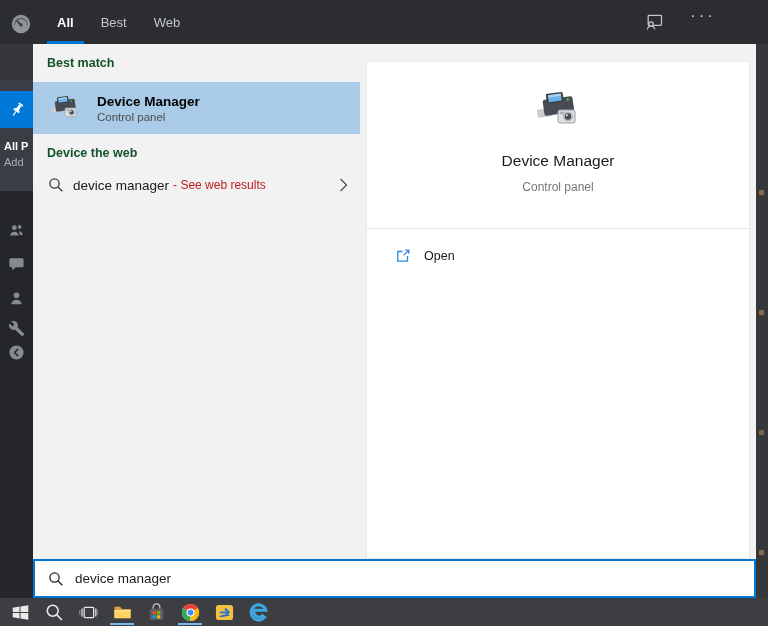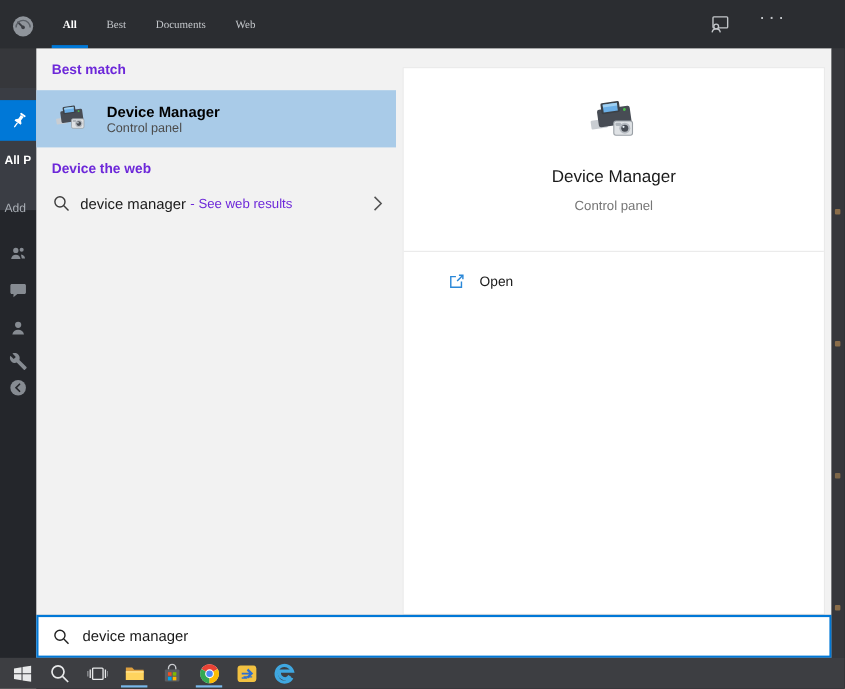--- a/index.html
+++ b/index.html
@@ -4,57 +4,57 @@
 <style>
   html,body{margin:0;padding:0;background:#17181b;}
   *{box-sizing:border-box;}
   .screen{position:relative;width:768px;height:626px;overflow:hidden;
           font-family:"Liberation Sans",sans-serif;background:#36373b;}
 
   
   .topbar{position:absolute;left:0;top:0;width:768px;height:44px;background:#2b2d31;}
   .app-badge{position:absolute;left:10px;top:13px;width:22px;height:22px;}
   .tabs{position:absolute;left:57px;top:0;height:44px;display:flex;gap:27px;align-items:stretch;}
-  .tab{position:relative;display:flex;align-items:center;color:#c3c6ca;font-size:10px;cursor:pointer;font-family:Liberation Serif, serif;}
+  .tab{position:relative;display:flex;align-items:center;color:#c3c6ca;font-size:13px;cursor:pointer;}
   .tab.active{color:#ffffff;font-weight:700;}
   .tab.active::after{content:"";position:absolute;left:-10px;right:-10px;bottom:0;height:3px;background:#0078d7;}
   .caret{margin-left:7px;width:0;height:0;border-left:5px solid transparent;border-right:5px solid transparent;border-top:6px solid #c3c6ca;}
   .topbar-ico{position:absolute;top:12px;width:20px;height:20px;color:#c3c6ca;cursor:pointer;}
   .dots{position:absolute;top:6px;left:690px;color:#c3c6ca;font-size:17px;letter-spacing:3px;cursor:pointer;}
 
   
   .rail{position:absolute;left:0;top:44px;width:33px;height:554px;background:#24262b;margin-top:36px;}
   .rail-top{position:absolute;left:0;top:0;width:33px;height:111px;background:#3a3d44;}
   .pin-tile{position:absolute;left:0;top:11px;width:33px;height:37px;background:#0078d7;display:flex;align-items:center;justify-content:center;cursor:pointer;}
   .rail-label{position:absolute;left:4px;color:#ffffff;font-size:11px;font-weight:700;white-space:nowrap;overflow:hidden;max-width:29px;}
   .rail-label.dim{color:#a8adb4;font-weight:400;}
   .rail-ico{position:absolute;left:8px;width:17px;height:17px;color:#868b92;cursor:pointer;}
   .rail-bottom{position:absolute;left:0;top:533px;width:33px;height:21px;background:#d7d7d7;}
 
   
   .flyout{position:absolute;left:33px;top:44px;width:723px;height:515px;background:#f2f2f2;}
-  .section-header{position:absolute;left:14px;color:#6d28d9;font-size:12.5px;font-weight:700;}
+  .section-header{position:absolute;left:14px;color:#14532d;font-size:12.5px;font-weight:700;}
   .bm-row{position:absolute;left:0;top:38px;width:327px;height:52px;background:#a9cbe8;display:flex;align-items:center;cursor:pointer;}
   .bm-icon{width:32px;height:32px;margin-left:16px;flex:none;}
   .bm-text{margin-left:16px;display:flex;flex-direction:column;gap:2px;}
   .bm-title{font-size:13.5px;font-weight:700;color:#000000;}
   .bm-sub{font-size:11.5px;color:#4b4b4b;}
   .web-row{position:absolute;left:0;top:122px;width:327px;height:38px;display:flex;align-items:center;cursor:pointer;}
   .web-row .mag{width:16px;height:16px;margin-left:15px;color:#3d3d3d;flex:none;}
   .web-text{margin-left:9px;font-size:13.5px;color:#1a1a1a;white-space:nowrap;}
-  .web-ann{font-size:12px;color:#6d28d9;margin-left:4px;}
+  .web-ann{font-size:12px;color:#b91c1c;margin-left:4px;}
   .web-chev{position:absolute;right:12px;width:9px;height:14px;color:#555555;}
 
   
   .card{position:absolute;left:334px;top:18px;width:382px;height:496px;background:#ffffff;box-shadow:0 0 0 1px rgba(0,0,0,0.03);}
   .card-icon{position:absolute;left:50%;top:24px;margin-left:-24px;width:48px;height:48px;}
   .card-title{position:absolute;left:0;top:90px;width:100%;text-align:center;font-size:15.5px;color:#1a1a1a;}
   .card-sub{position:absolute;left:0;top:118px;width:100%;text-align:center;font-size:12px;color:#767676;}
   .card-div{position:absolute;left:0;top:166px;width:100%;height:1px;background:#e9e9e9;}
-  .open-row{position:absolute;left:12px;top:178px;width:100%;height:32px;display:flex;align-items:center;padding-left:28px;cursor:pointer;}
+  .open-row{position:absolute;left:0;top:178px;width:100%;height:32px;display:flex;align-items:center;padding-left:28px;cursor:pointer;}
   .open-ico{width:16px;height:16px;color:#2b88d8;flex:none;}
   .open-label{margin-left:13px;font-size:12.5px;color:#1a1a1a;}
 
   
   .searchbox{position:absolute;left:33px;top:559px;width:723px;height:39px;background:#ffffff;border:2px solid #0078d7;display:flex;align-items:center;}
   .searchbox .mag{width:16px;height:16px;margin-left:13px;color:#222222;flex:none;}
   .search-input{margin-left:9px;border:none;outline:none;flex:1;font-family:"Liberation Sans",sans-serif;font-size:13.5px;color:#1a1a1a;background:transparent;}
 
   
   .strip{position:absolute;left:756px;top:44px;width:12px;height:554px;background:#36373b;}
@@ -103,23 +103,20 @@
       <path d="M5 13a7 7 0 0 1 14 0" fill="none" stroke="#5b6067" stroke-width="1.4"></path>
     </svg>
     <div class="tabs">
       <div class="tab active">
           <span>All</span>
         </div>
       <div class="tab">
           <span>Best</span>
         </div>
       <div class="tab">
-          <span>Documents</span>
-        </div>
-      <div class="tab">
           <span>Web</span>
         </div>
     </div>
     <svg class="topbar-ico" style="left:644px" viewBox="0 0 24 24">
       <rect x="5" y="4" width="16" height="12" rx="1" fill="none" stroke="currentColor" stroke-width="1.5"></rect>
       <circle cx="8.5" cy="14.5" r="2.6" fill="#2b2d31" stroke="currentColor" stroke-width="1.5"></circle>
       <path d="M4 21c.5-2.6 2.3-4 4.5-4s4 1.4 4.5 4" fill="none" stroke="currentColor" stroke-width="1.5"></path>
     </svg>
     <div class="dots">···</div>
   </div>
@@ -129,21 +126,21 @@
     <div class="pin-tile">
       <svg width="18" height="18" viewBox="0 0 24 24">
         <g transform="rotate(35 12 12)" fill="#ffffff">
           <rect x="8.3" y="2" width="7.4" height="2.2" rx="1"></rect>
           <path d="M10 4.5h4v5.5l2.5 2.5v1.8h-9v-1.8L10 10z"></path>
           <rect x="11.2" y="14.3" width="1.6" height="7" rx="0.8"></rect>
         </g>
       </svg>
     </div>
     <div class="rail-label" style="top:60px">All P</div>
-    <div class="rail-label dim" style="top:104px">Add</div>
+    <div class="rail-label dim" style="top:76px">Add</div>
     <svg class="rail-ico" style="top:142px" viewBox="0 0 24 24">
       <circle cx="9" cy="8" r="3.4" fill="currentColor"></circle>
       <path d="M3 19c.4-3.4 2.8-5.4 6-5.4s5.6 2 6 5.4z" fill="currentColor"></path>
       <circle cx="16.5" cy="7" r="2.6" fill="currentColor"></circle>
       <path d="M15.5 13.2c2.9.2 5 2 5.4 5.1h-4.2" fill="currentColor"></path>
     </svg>
     <svg class="rail-ico" style="top:176px" viewBox="0 0 24 24">
       <path d="M4 3h16c1.1 0 2 .9 2 2v9c0 1.1-.9 2-2 2h-9l-5 4v-4H4c-1.1 0-2-.9-2-2V5c0-1.1.9-2 2-2z" fill="currentColor"></path>
     </svg>
     <svg class="rail-ico" style="top:210px" viewBox="0 0 24 24">

